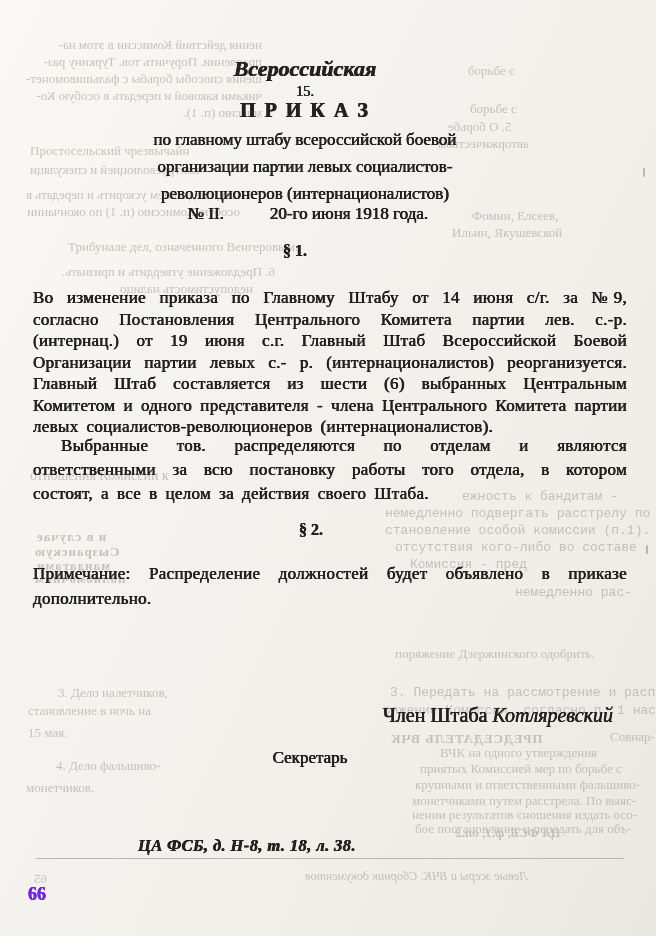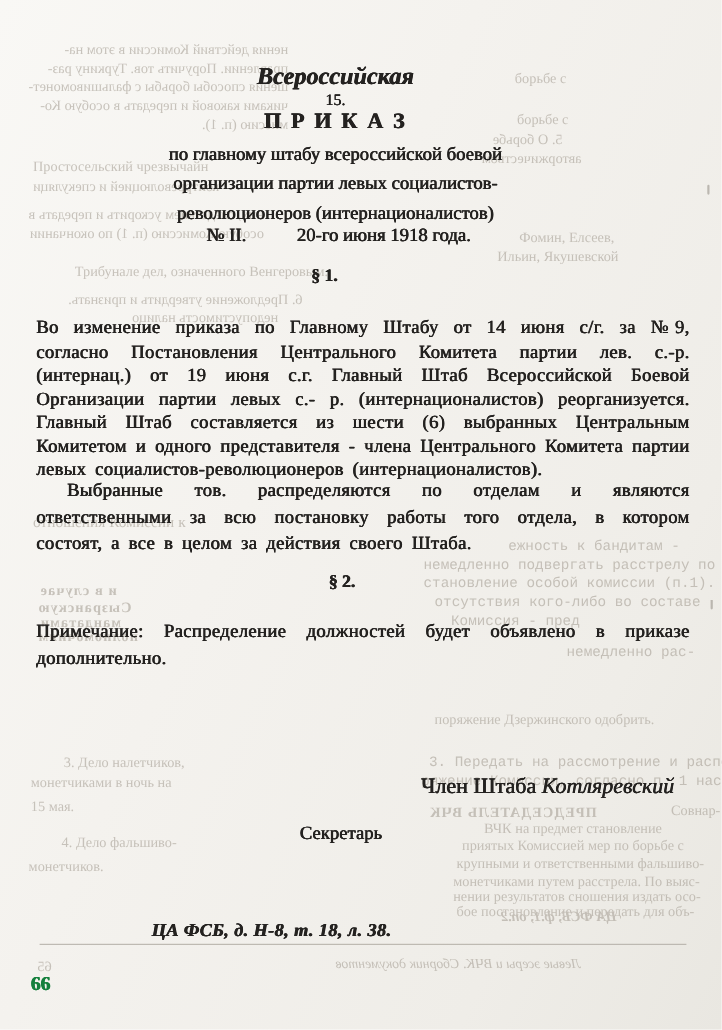--- a/index.html
+++ b/index.html
@@ -22,21 +22,21 @@
   .para{font-size:17px;line-height:21.5px;text-align:justify;word-spacing:3.5px;letter-spacing:0.3px;}
   .p1{top:287px;}
   .p2{top:434px;line-height:24px;}
   .p34{top:562px;line-height:24.5px;}
   .ind{text-indent:28px;}
   .sig{top:704px;font-size:20px;transform:translateX(-14px);text-align:right;}
   .sig .name{font-style:italic;}
   .secr{top:748px;font-size:17px;transform:translateX(-20px);}
   .cite{left:138px;top:836px;font-size:16.5px;font-weight:bold;font-style:italic;letter-spacing:0.4px;}
   .rule{left:36px;top:858px;width:588px;height:1px;background:#b9b4ac;}
-  .pageno{left:28px;top:884px;font-size:18px;font-weight:bold;color:#15803d;}
+  .pageno{left:28px;top:884px;font-size:18px;font-weight:bold;color:#6d28d9;}
   
   .bleed{color:#aaa399;opacity:0.62;}
   .bleed .f{position:absolute;font-size:13px;line-height:17px;white-space:nowrap;}
   .mx{transform:scaleX(-1);}
   .tw{font-family:"Liberation Mono","DejaVu Sans Mono",monospace;font-size:12.5px;}
   .caps{font-weight:bold;letter-spacing:1px;font-size:13px;}
   .it{font-style:italic;}
   .tick{position:absolute;width:2px;height:9px;background:#8f8a82;opacity:.55;border-radius:1px;}
 </style>
 </head>
@@ -73,27 +73,27 @@
   <div class="f tw" style="left:462px;top:488px;">ежность к бандитам -</div>
   <div class="f tw" style="left:385px;top:505px;">немедленно подвергать расстрелу по</div>
   <div class="f tw" style="left:385px;top:522px;">становление особой комиссии (п.1). В</div>
   <div class="f tw" style="left:395px;top:539px;">отсутствия кого-либо во составе</div>
   <div class="f tw" style="left:410px;top:556px;">Комиссия - пред</div>
   <div class="f tw" style="left:515px;top:584px;">немедленно рас-</div>
   <div class="f" style="left:395px;top:645px;">поряжение Дзержинского одобрить.</div>
   <div class="f tw" style="left:390px;top:684px;">3. Передать на рассмотрение и распо-</div>
   <div class="f tw" style="left:383px;top:702px;">ряжение Комиссии, согласно п. 1 настоя-</div>
   <div class="f" style="left:58px;top:684px;">3. Дело налетчиков,</div>
-  <div class="f" style="left:28px;top:702px;">монетчиками в ночь на</div>
+  <div class="f" style="left:28px;top:702px;">становление в ночь на</div>
   <div class="f" style="left:28px;top:710px;margin-top:14px;">15 мая.</div>
   <div class="f" style="left:56px;top:757px;">4. Дело фальшиво-</div>
   <div class="f" style="left:26px;top:779px;">монетчиков.</div>
   <div class="f mx caps" style="left:390px;top:730px;">ПРЕДСЕДАТЕЛЬ ВЧК</div>
   <div class="f" style="left:610px;top:728px;">Совнар-</div>
-  <div class="f" style="left:440px;top:744px;">ВЧК на предмет становление</div>
+  <div class="f" style="left:440px;top:744px;">ВЧК на одного утверждения</div>
   <div class="f" style="left:420px;top:760px;">приятых Комиссией мер по борьбе с</div>
   <div class="f" style="left:415px;top:776px;">крупными и ответственными фальшиво-</div>
   <div class="f" style="left:412px;top:792px;">монетчиками путем расстрела. По выяс-</div>
   <div class="f" style="left:412px;top:806px;">нении результатов сношения издать осо-</div>
   <div class="f" style="left:415px;top:820px;">бое постановление и передать для объ-</div>
   <div class="f mx it" style="left:455px;top:824px;font-weight:bold;">ЦА ФСБ, ф.1, оп.2</div>
   <div class="f mx it" style="left:305px;top:868px;font-size:12.5px;">Левые эсеры и ВЧК. Сборник документов</div>
   <div class="f mx" style="left:34px;top:870px;">65</div>
 </div>
 

